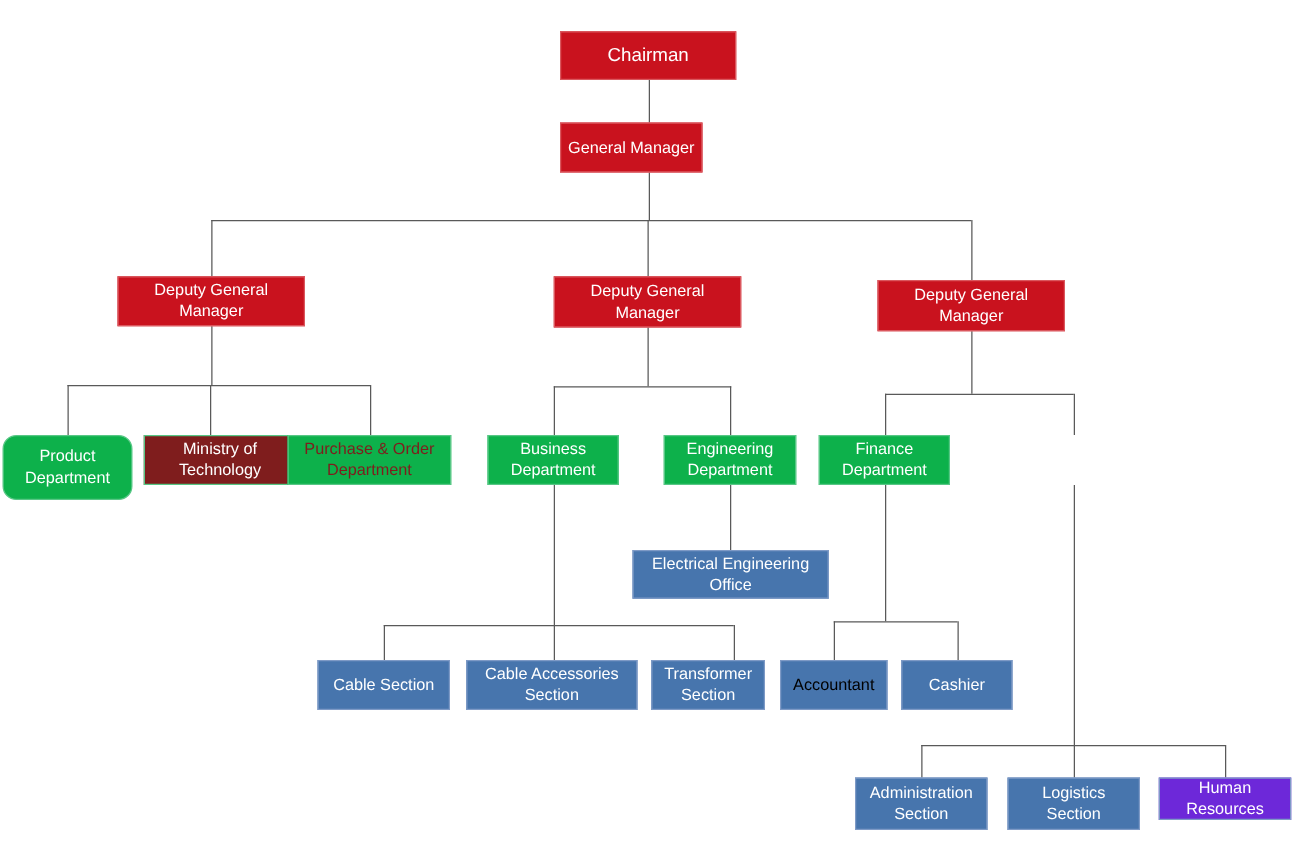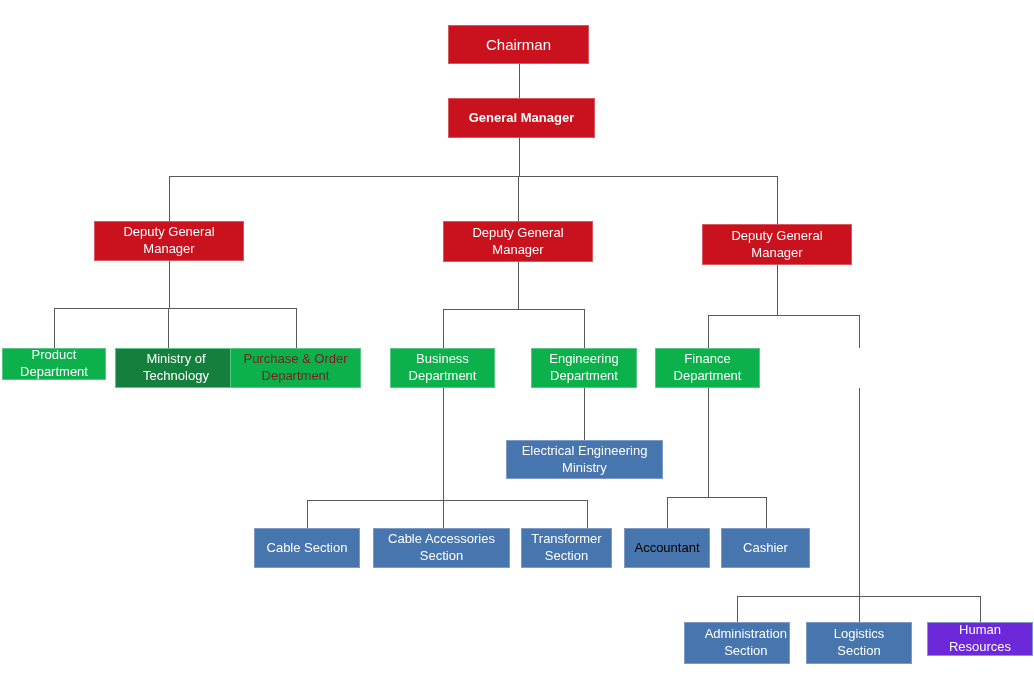--- a/index.html
+++ b/index.html
@@ -67,47 +67,47 @@
     <div class="edge" style="left: 708px; top: 388px; width: 1px; height: 109px; background: rgb(89, 89, 89);"></div>
     <div class="edge" style="left: 667px; top: 497px; width: 99px; height: 1px; background: rgb(89, 89, 89);"></div>
     <div class="edge" style="left: 667px; top: 497px; width: 1px; height: 31px; background: rgb(89, 89, 89);"></div>
     <div class="edge" style="left: 766px; top: 497px; width: 1px; height: 31px; background: rgb(89, 89, 89);"></div>
     <div class="edge" style="left: 859px; top: 388px; width: 1px; height: 208px; background: rgb(89, 89, 89);"></div>
     <div class="edge" style="left: 737px; top: 596px; width: 243px; height: 1px; background: rgb(89, 89, 89);"></div>
     <div class="edge" style="left: 737px; top: 596px; width: 1px; height: 26px; background: rgb(89, 89, 89);"></div>
     <div class="edge" style="left: 859px; top: 596px; width: 1px; height: 26px; background: rgb(89, 89, 89);"></div>
     <div class="edge" style="left: 980px; top: 596px; width: 1px; height: 26px; background: rgb(89, 89, 89);"></div>
     <div class="node" style="left: 448px; top: 25px; width: 141px; height: 39px; background: rgb(201, 18, 30); border-color: rgb(219, 87, 94); color: rgb(255, 255, 255); font-size: 15px;"><span>Chairman</span></div>
-    <div class="node" style="left: 448px; top: 98px; width: 147px; height: 40px; background: rgb(201, 18, 30); border-color: rgb(219, 87, 94); color: rgb(255, 255, 255); font-weight: bold;"><span>General Manager</span></div>
+    <div class="node" style="left: 448px; top: 98px; width: 114px; height: 40px; background: rgb(201, 18, 30); border-color: rgb(219, 87, 94); color: rgb(255, 255, 255);"><span>General Manager</span></div>
     <div class="node" style="left: 94px; top: 221px; width: 150px; height: 40px; background: rgb(201, 18, 30); border-color: rgb(219, 87, 94); color: rgb(255, 255, 255);"><span>Deputy General
 Manager</span></div>
     <div class="node" style="left: 443px; top: 221px; width: 150px; height: 41px; background: rgb(201, 18, 30); border-color: rgb(219, 87, 94); color: rgb(255, 255, 255);"><span>Deputy General
 Manager</span></div>
     <div class="node" style="left: 702px; top: 224px; width: 150px; height: 41px; background: rgb(201, 18, 30); border-color: rgb(219, 87, 94); color: rgb(255, 255, 255);"><span>Deputy General
 Manager</span></div>
-    <div class="node" style="left: 2px; top: 348px; width: 104px; height: 32px; background: rgb(13, 177, 75); border-color: rgb(87, 199, 133); color: rgb(255, 255, 255);"><span>Product
+    <div class="node" style="left: 2px; top: 348px; width: 104px; height: 52px; background: rgb(13, 177, 75); border-color: rgb(87, 199, 133); color: rgb(255, 255, 255); border-radius: 11px;"><span>Product
 Department</span></div>
-    <div class="node" style="left: 115px; top: 348px; width: 122px; height: 40px; background: #15803d; border-color: rgb(87, 199, 133); color: rgb(255, 255, 255);"><span>Ministry of
+    <div class="node" style="left: 115px; top: 348px; width: 122px; height: 40px; background: #7f1d1d; border-color: rgb(87, 199, 133); color: rgb(255, 255, 255);"><span>Ministry of
 Technology</span></div>
     <div class="node" style="left: 230px; top: 348px; width: 131px; height: 40px; background: rgb(13, 177, 75); border-color: rgb(87, 199, 133); color: #7f1d1d;"><span>Purchase &amp; Order
 Department</span></div>
     <div class="node" style="left: 390px; top: 348px; width: 105px; height: 40px; background: rgb(13, 177, 75); border-color: rgb(87, 199, 133); color: rgb(255, 255, 255);"><span>Business
 Department</span></div>
     <div class="node" style="left: 531px; top: 348px; width: 106px; height: 40px; background: rgb(13, 177, 75); border-color: rgb(87, 199, 133); color: rgb(255, 255, 255);"><span>Engineering
 Department</span></div>
     <div class="node" style="left: 655px; top: 348px; width: 105px; height: 40px; background: rgb(13, 177, 75); border-color: rgb(87, 199, 133); color: rgb(255, 255, 255);"><span>Finance
 Department</span></div>
     <div class="node" style="left: 506px; top: 440px; width: 157px; height: 39px; background: rgb(71, 117, 173); border-color: rgb(126, 154, 198); color: rgb(255, 255, 255);"><span>Electrical Engineering
-Ministry</span></div>
+Office</span></div>
     <div class="node" style="left: 254px; top: 528px; width: 106px; height: 40px; background: rgb(71, 117, 173); border-color: rgb(126, 154, 198); color: rgb(255, 255, 255); text-align: right;"><span>Cable Section</span></div>
     <div class="node" style="left: 373px; top: 528px; width: 137px; height: 40px; background: rgb(71, 117, 173); border-color: rgb(126, 154, 198); color: rgb(255, 255, 255);"><span>Cable Accessories
 Section</span></div>
     <div class="node" style="left: 521px; top: 528px; width: 91px; height: 40px; background: rgb(71, 117, 173); border-color: rgb(126, 154, 198); color: rgb(255, 255, 255);"><span>Transformer
 Section</span></div>
     <div class="node" style="left: 624px; top: 528px; width: 86px; height: 40px; background: rgb(71, 117, 173); border-color: rgb(126, 154, 198); color: #000000;"><span>Accountant</span></div>
     <div class="node" style="left: 721px; top: 528px; width: 89px; height: 40px; background: rgb(71, 117, 173); border-color: rgb(126, 154, 198); color: rgb(255, 255, 255);"><span>Cashier</span></div>
-    <div class="node" style="left: 684px; top: 622px; width: 106px; height: 42px; background: rgb(71, 117, 173); border-color: rgb(126, 154, 198); color: rgb(255, 255, 255); justify-content: flex-end;"><span>Administration
+    <div class="node" style="left: 684px; top: 622px; width: 106px; height: 42px; background: rgb(71, 117, 173); border-color: rgb(126, 154, 198); color: rgb(255, 255, 255);"><span>Administration
 Section</span></div>
     <div class="node" style="left: 806px; top: 622px; width: 106px; height: 42px; background: rgb(71, 117, 173); border-color: rgb(126, 154, 198); color: rgb(255, 255, 255);"><span>Logistics
 Section</span></div>
     <div class="node" style="left: 927px; top: 622px; width: 106px; height: 34px; background: #6d28d9; border-color: rgb(126, 154, 198); color: rgb(255, 255, 255);"><span>Human
 Resources</span></div>
   </div>
 
 </body></html>

